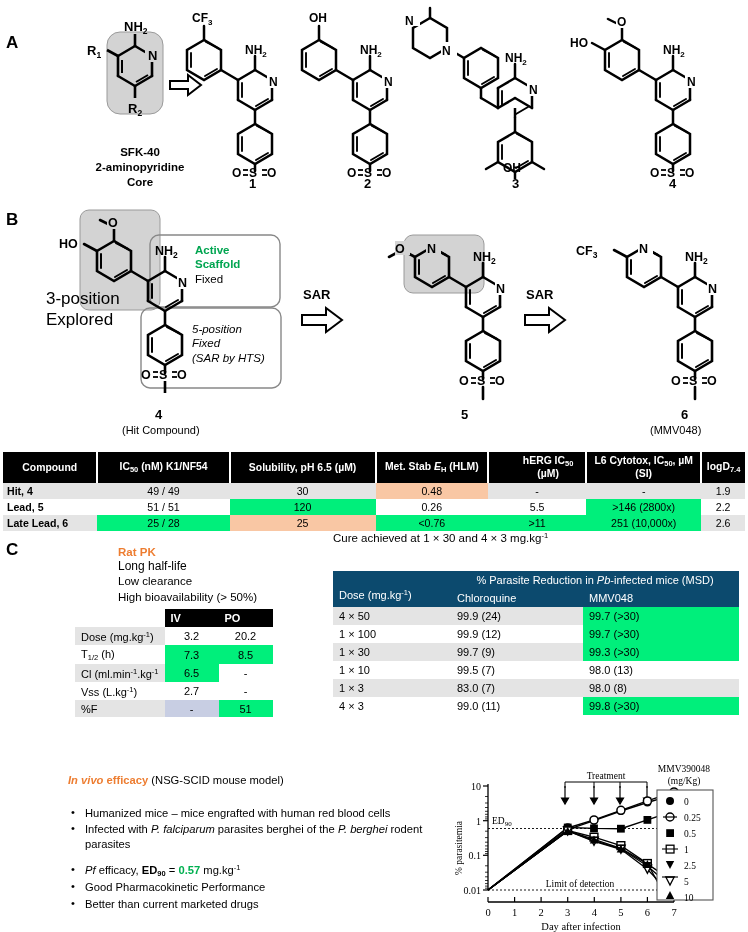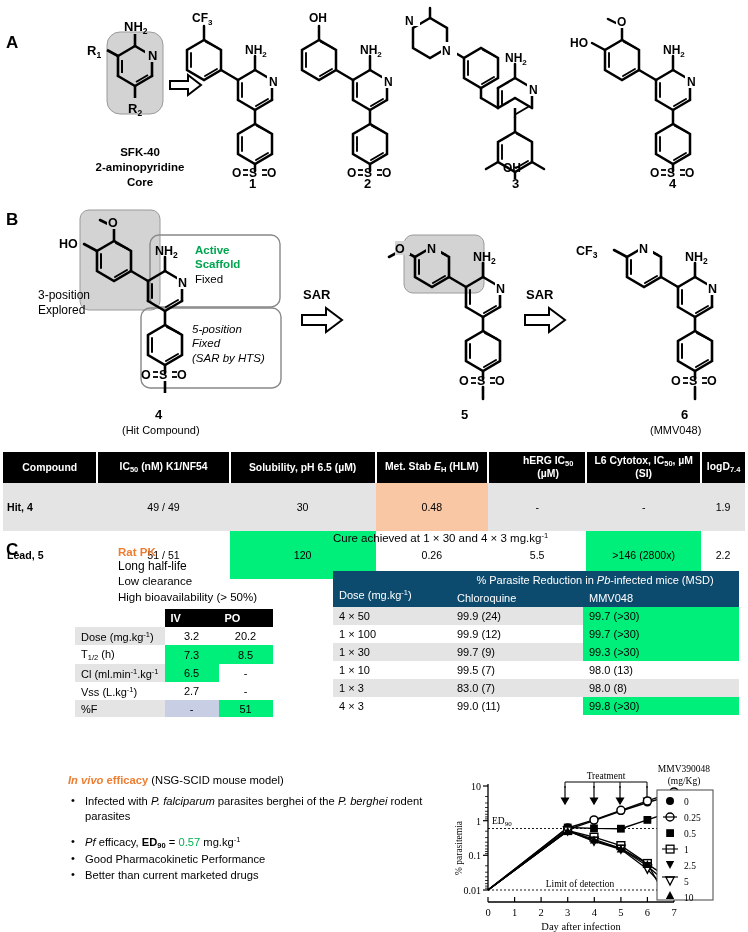--- a/index.html
+++ b/index.html
@@ -19,21 +19,21 @@
   .abs{ position:absolute; }
   svg{ display:block; }
   
   table{ border-collapse:collapse; }
   .main-tbl{ position:absolute; left:3px; top:452px; width:742px; font-size:10.4px; }
   .main-tbl th{
     background:#000; color:#fff; font-weight:bold; padding:3px 2px;
     border-right:2px solid #fff; text-align:center; line-height:1.1; font-size:10.4px;
   }
   .main-tbl th:last-child{ border-right:none; }
-  .main-tbl td{ padding:18px 2px; text-align:center; font-size:10.6px; }
+  .main-tbl td{ padding:2px 2px; text-align:center; font-size:10.6px; }
   .main-tbl td.lab{ text-align:left; padding-left:4px; font-weight:bold; }
   .g{ background:#00EF7B; }
   .p{ background:#F9C7A4; }
   .gry{ background:#E4E4E4; }
   .wht{ background:#ffffff; }
   .blu{ background:#C8CEE3; }
 
   .pk-tbl{ position:absolute; left:75px; top:609px; font-size:11px; }
   .pk-tbl th{ background:#000; color:#fff; font-weight:bold; text-align:left;
               padding:3px 6px; font-size:11px; }
@@ -44,21 +44,21 @@
   .eff-tbl th{ background:#0c4a6e; color:#fff; font-weight:normal; padding:3px 6px; font-size:11px; }
   .eff-tbl td{ padding:3px 6px; font-size:11px; }
 
   .hdr-orange{ color:#ED7D31; font-weight:bold; font-style:italic; }
   .hdr-orange-ni{ color:#ED7D31; font-weight:bold; font-style:normal; }
   .bullets{ list-style:none; margin:0; padding:0; }
   .bullets li{ position:relative; padding-left:17px; margin-bottom:1px; line-height:1.35; }
   .bullets li:before{ content:"\2022"; position:absolute; left:3px; top:-1px; }
   .sub{ font-size:7.5px; vertical-align:-2px; }
   .sup{ font-size:7.5px; vertical-align:4px; }
-  .green-txt{ color:#00B050; font-weight:normal; }
+  .green-txt{ color:#00B050; font-weight:bold; }
   .it{ font-style:italic; }
   .bd{ font-weight:bold; }
 </style>
 </head>
 <body>
 
 <div class="panel-letter" style="left:6px; top:33px;">A</div>
 
 <div class="abs" style="left:80px; top:14px; width:120px; height:130px;">
 <svg width="120" height="130" viewBox="0 0 120 130">
@@ -333,21 +333,21 @@
   <g stroke="#000" stroke-width="1.8">
         <path d="M115 167 L120 167"></path>
         <path d="M115 172 L120 172"></path>
         <path d="M134 167 L139 167"></path>
         <path d="M134 172 L139 172"></path>
       </g>
   <path d="M127 176 L127 188" stroke="#000" stroke-width="2.6"></path>
 </svg>
 </div>
 
-<div class="abs" style="left:38px; top:288px; font-size:12px; line-height:1.25;">
+<div class="abs" style="left:46px; top:288px; font-size:17px; line-height:1.25;">
   <div>3-position</div>
   <div>Explored</div>
 </div>
 <div class="abs" style="left:195px; top:243px; font-size:11.5px; line-height:1.25;">
   <div style="color:#00A550; font-weight:bold;">Active</div>
   <div style="color:#00A550; font-weight:bold;">Scaffold</div>
   <div>Fixed</div>
 </div>
 <div class="abs" style="left:192px; top:322px; font-size:11.5px; line-height:1.25;font-style:italic;">
   <div>5-position</div>
@@ -492,20 +492,29 @@
     </tr>
     <tr>
       <td class="lab wht"><span>Lead,</span> <span>5</span></td>
       <td class="wht">51 / 51</td>
       <td class="g">120</td>
       <td class="wht">0.26</td>
       <td class="wht">5.5</td>
       <td class="g">&gt;146 (2800x)</td>
       <td class="wht">2.2</td>
     </tr>
+    <tr>
+      <td class="lab gry"><span>Late Lead,</span> <span>6</span></td>
+      <td class="g">25 / 28</td>
+      <td class="p">25</td>
+      <td class="g">&lt;0.76</td>
+      <td class="g">&gt;11</td>
+      <td class="g">251 (10,000x)</td>
+      <td class="gry">2.6</td>
+    </tr>
   </tbody>
 </table>
 
 <div class="panel-letter" style="left:6px; top:540px;">C</div>
 
 <div class="abs" style="left:118px; top:546px;">
   <div class="hdr-orange-ni" style="font-size:11.5px;">Rat PK</div>
   <div style="font-size:12px; line-height:1.35;">Long half-life</div>
   <div style="font-size:11.5px; line-height:1.35;">Low clearance</div>
   <div style="font-size:11.5px; line-height:1.35;">High bioavailability (&gt; 50%)</div>
@@ -591,24 +600,25 @@
     </tr>
     <tr>
       <td class="wht">4 × 3</td>
       <td class="wht">99.0 (11)</td>
       <td class="g">99.8 (&gt;30)</td>
     </tr>
   </tbody>
 </table>
 
 <div class="abs" style="left:68px; top:774px; width:390px; font-size:11.2px;">
-  <div style="margin-bottom:8px;">
+  <div style="margin-bottom:20px;">
     <span class="hdr-orange">In vivo</span><span class="hdr-orange-ni"> efficacy</span><span> (NSG-SCID mouse model)</span>
   </div>
   <ul class="bullets">
+    <li>Humanized mice – mice engrafted with human red blood cells</li>
     <li>
       <span>Infected with </span><span class="it">P. falciparum</span><span> parasites berghei of the </span><span class="it">P. berghei</span><span> rodent parasites</span>
     </li>
   </ul>
   <ul class="bullets" style="margin-top:11px;">
     <li>
       <span class="it">Pf</span><span> efficacy, </span><span class="bd">ED<span class="sub">90</span></span><span> = </span><span class="green-txt">0.57</span><span> mg.kg<span class="sup">-1</span></span>
     </li>
     <li>Good Pharmacokinetic Performance</li>
     <li>Better than current marketed drugs</li>

